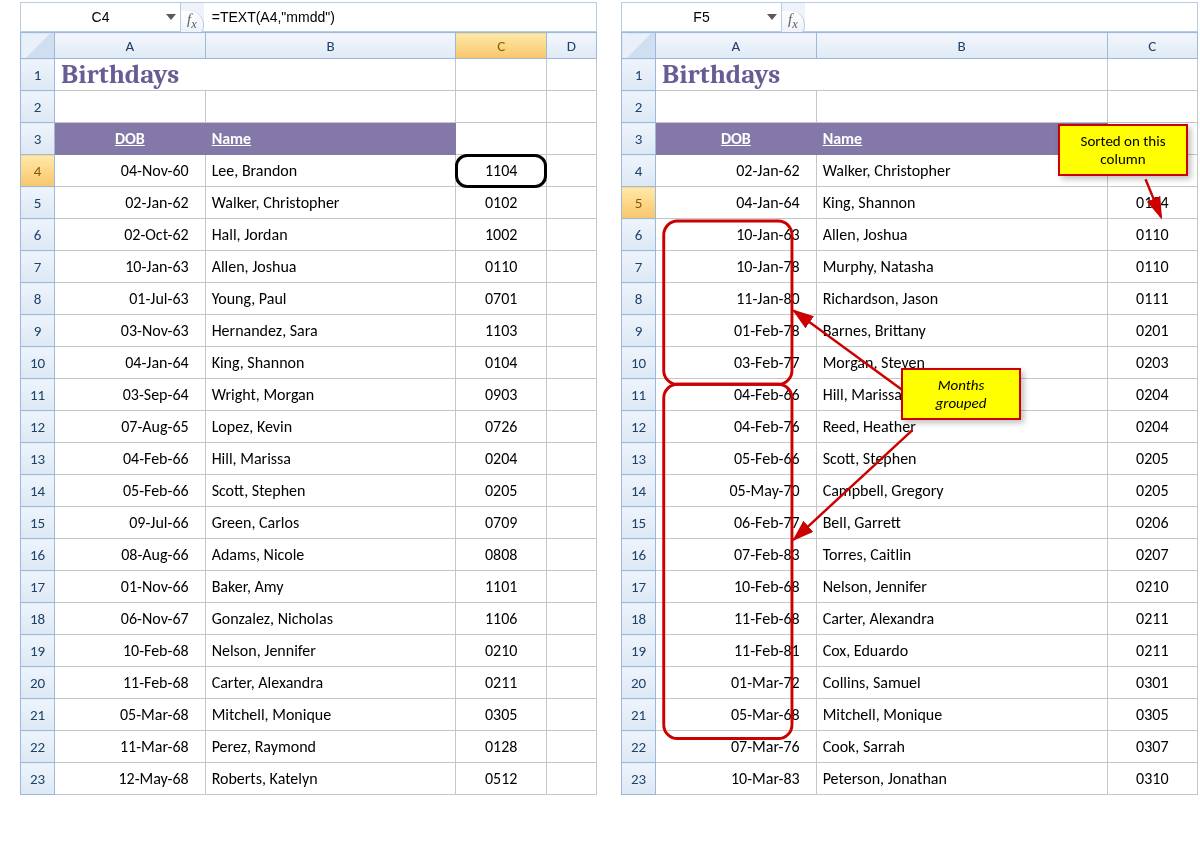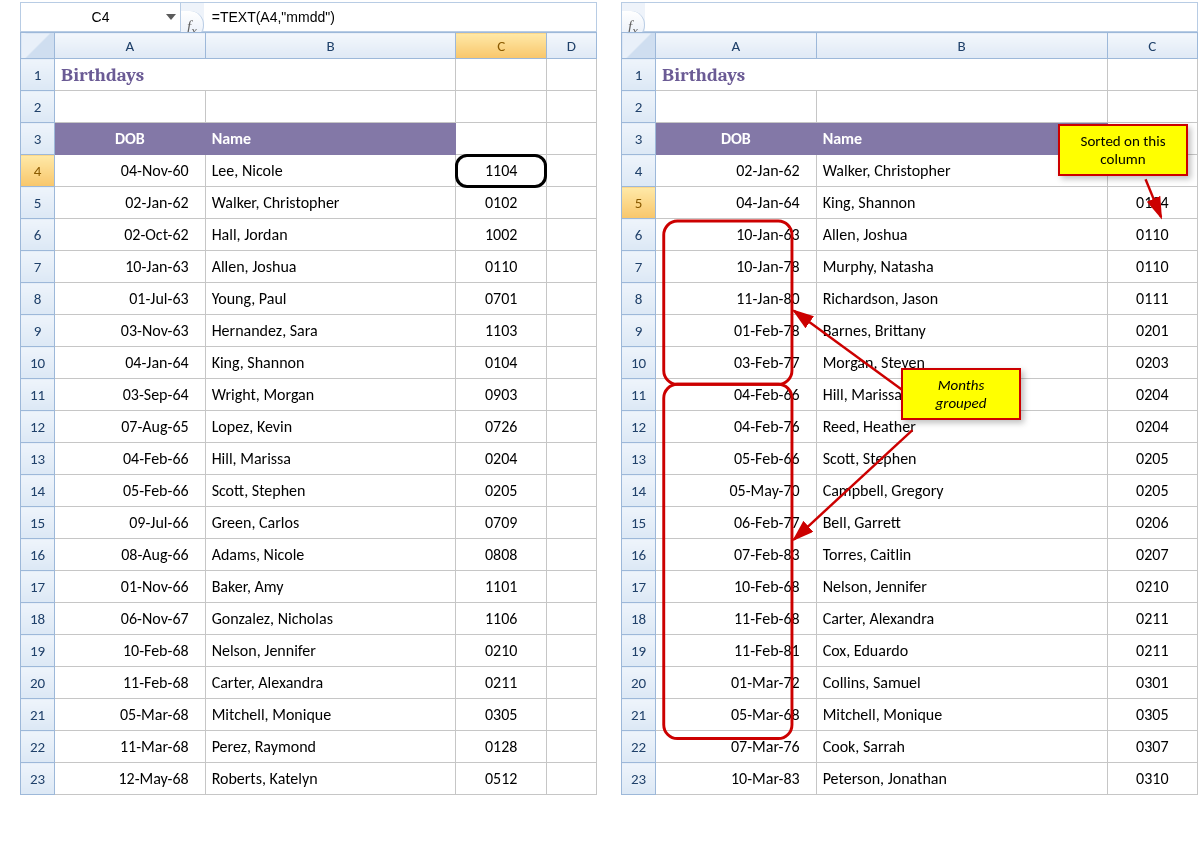--- a/index.html
+++ b/index.html
@@ -49,21 +49,21 @@
     right: 4px;
     top: 50%;
     transform: translateY(-50%);
     width: 0; height: 0;
     border-left: 5px solid transparent;
     border-right: 5px solid transparent;
     border-top: 6px solid #5b5b5b;
   }
   .fx-zone {
     display: flex;
-    align-items: flex-end;
+    align-items: flex-start;
     height: 100%;
     padding: 0 6px;
     gap: 6px;
     border-right: 1px solid #b8cce4;
     background: linear-gradient(#ffffff,#e7eef8);
     border-radius: 0 14px 14px 0;
     margin-top: 15px;
   }
   .fx-icon { font-style: italic; font-family: "Times New Roman", serif; color: #606060; font-size: 15px; }
   .formula-input {
@@ -119,32 +119,33 @@
   th.colB { width: 260px; }
   th.colC { width: 90px; }
   th.colD { width: 50px; }
 
   
   th.hl-col { background: linear-gradient(#ffe9a8,#f8c66b); color:#8a5a00; }
   th.hl-row { background: linear-gradient(#ffe9a8,#f8c66b); color:#8a5a00; }
 
   
   td.title {
-    font-size: 19px;
+    font-size: 27px;
     font-weight: bold;
     color: #6b5b95;
     font-family: Cambria, Georgia, serif;
   }
 
   
   tr.dhdr td {
     background: #8378a7;
     color: #fff;
     font-weight: bold;
     border-color: #8378a7;
+    text-decoration: underline;
   }
   tr.dhdr td.empty { background:#fff; color:#000; border-color:#c6c6c6;}
 
   td.dob { text-align: right; padding-right: 16px; }
   td.code { text-align: center; border-radius: 11px; }
 
   
   td.selected {
     outline: 3px solid #000;
     outline-offset: -2px;
@@ -234,21 +235,21 @@
         <td style="text-align:center">DOB</td>
         <td>Name</td>
         <td class="empty"></td>
             <td class="empty"></td>
       </tr>
       </tbody>
         <tbody id="left-rows">
           <tr>
             <th class="rowhdr hl-row">4</th>
             <td class="dob">04-Nov-60</td>
-            <td>Lee, Nicole</td>
+            <td>Lee, Brandon</td>
             <td class="code selected">1104</td>
             <td></td>
           </tr>
           <tr>
             <th class="rowhdr">5</th>
             <td class="dob">02-Jan-62</td>
             <td>Walker, Christopher</td>
             <td class="code">0102</td>
             <td></td>
           </tr>
@@ -378,20 +379,24 @@
             <td class="code">0512</td>
             <td></td>
           </tr>
         </tbody>
     </table>
   </div>
 </div>
 
 <div class="panel">
   <div class="fbar">
+    <div class="namebox">
+      <span>F5</span>
+      <span class="dd"></span>
+    </div>
     <div class="fx-zone">
         <span class="fx-icon">f<sub>x</sub></span>
       </div>
     <div class="formula-input">
         <span></span>
       </div>
   </div>
 
   <div class="grid" style="position:relative;">
     <table>

